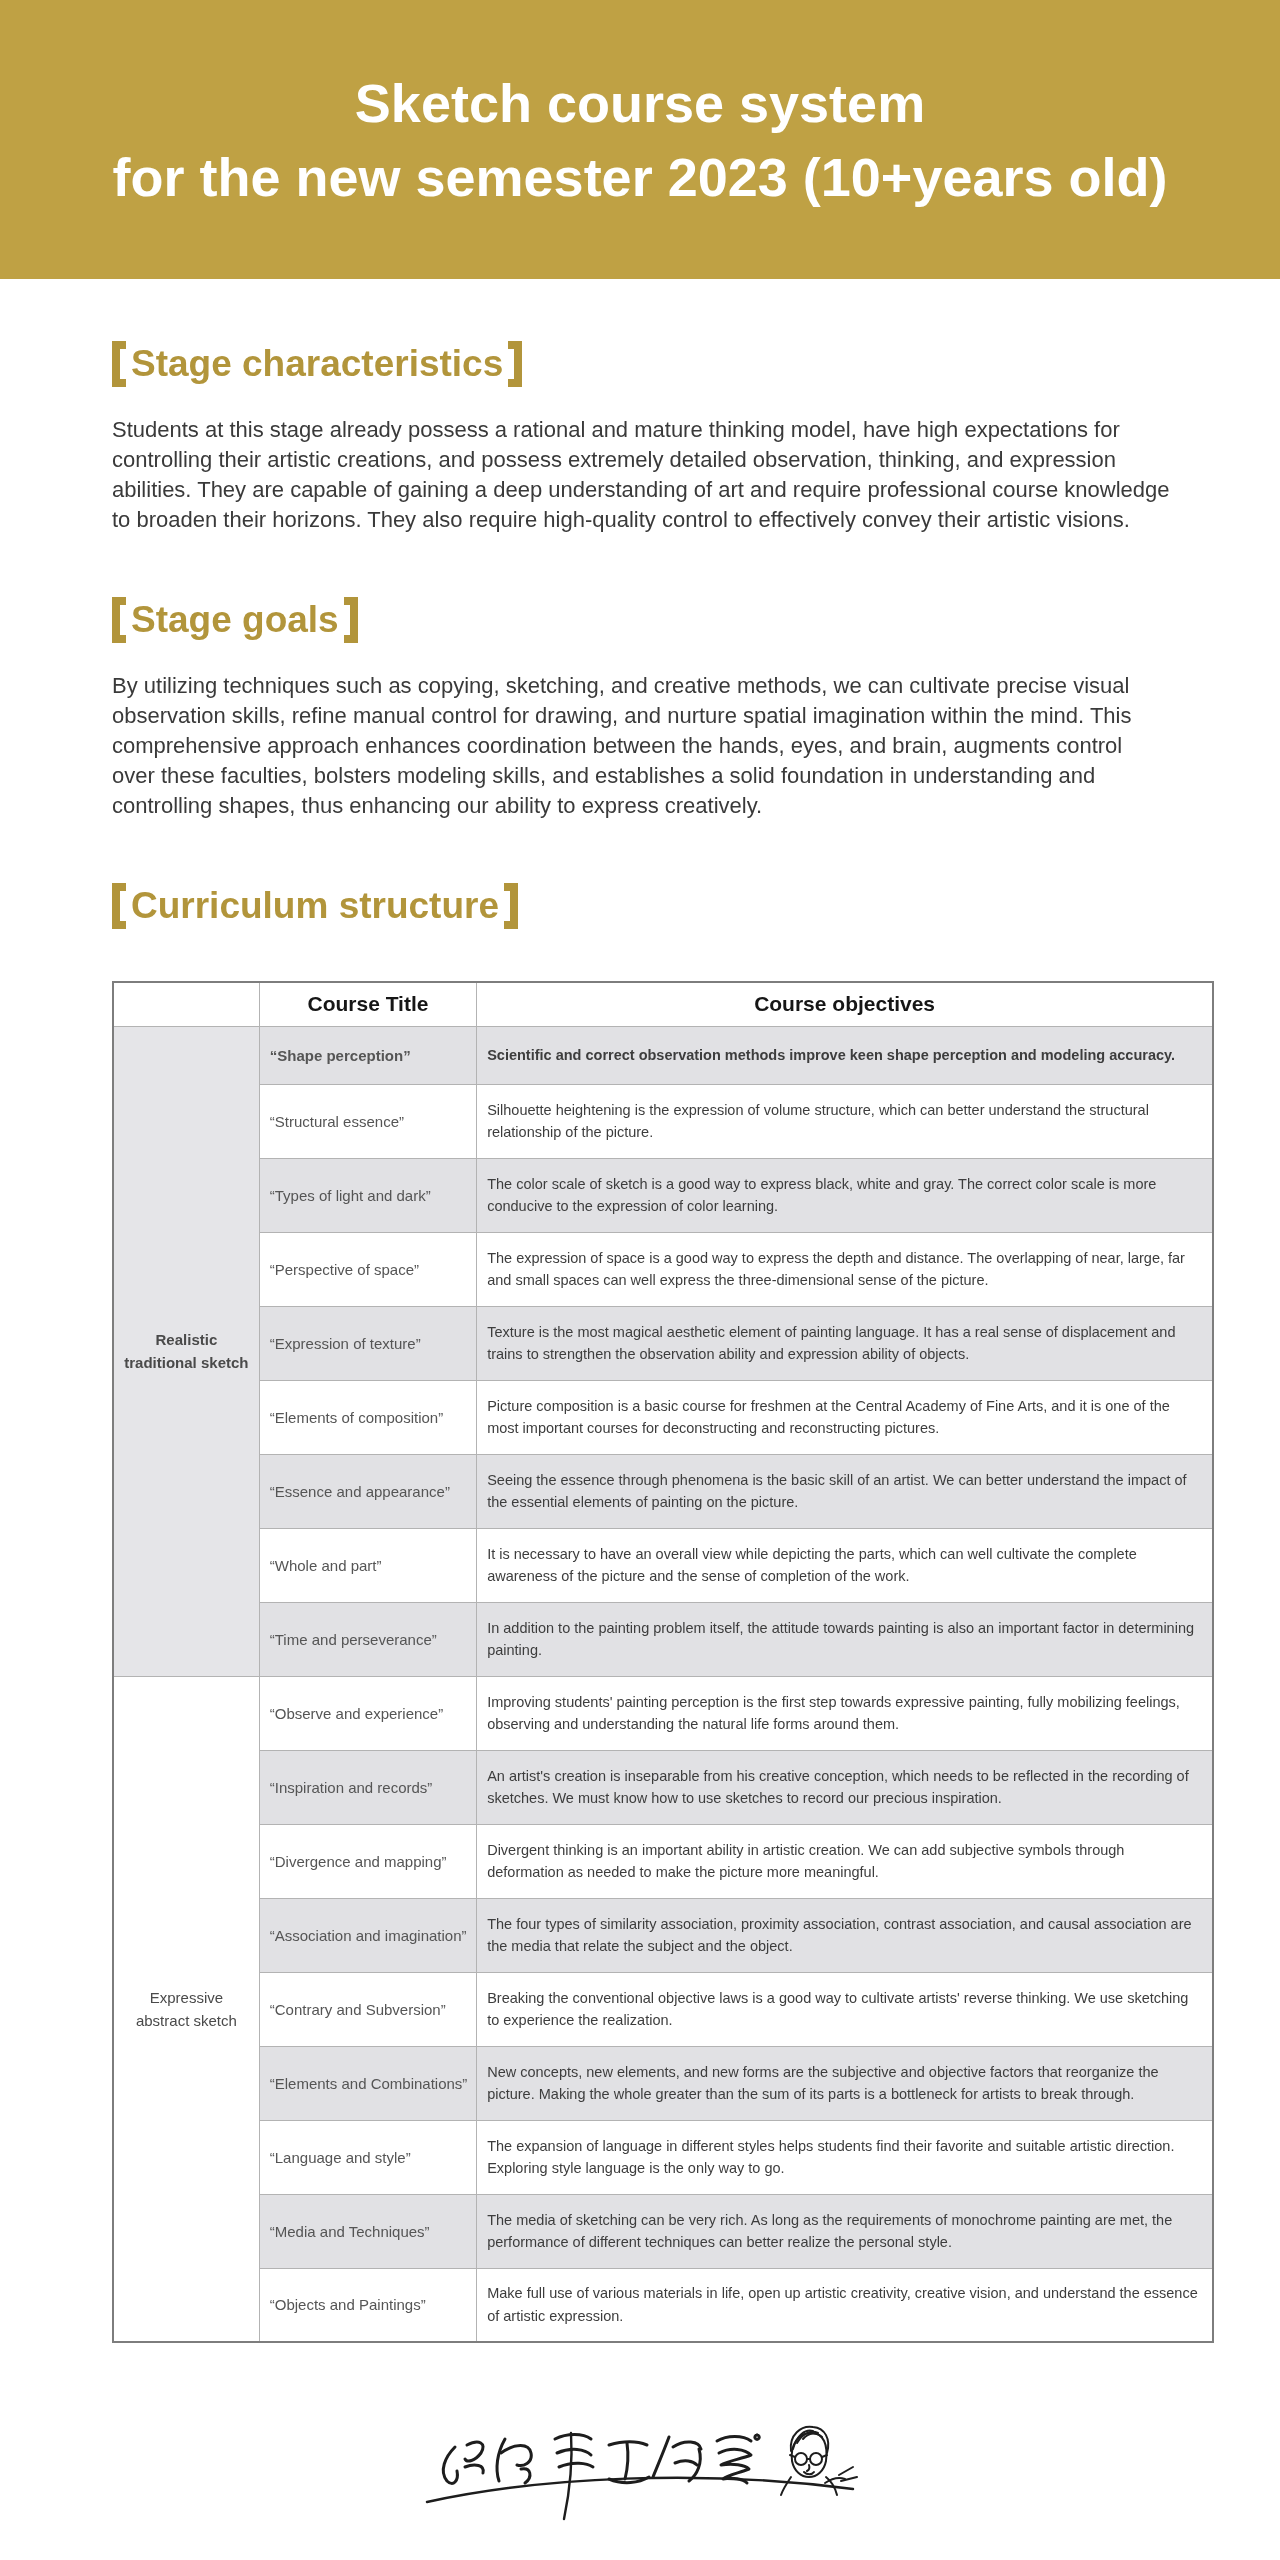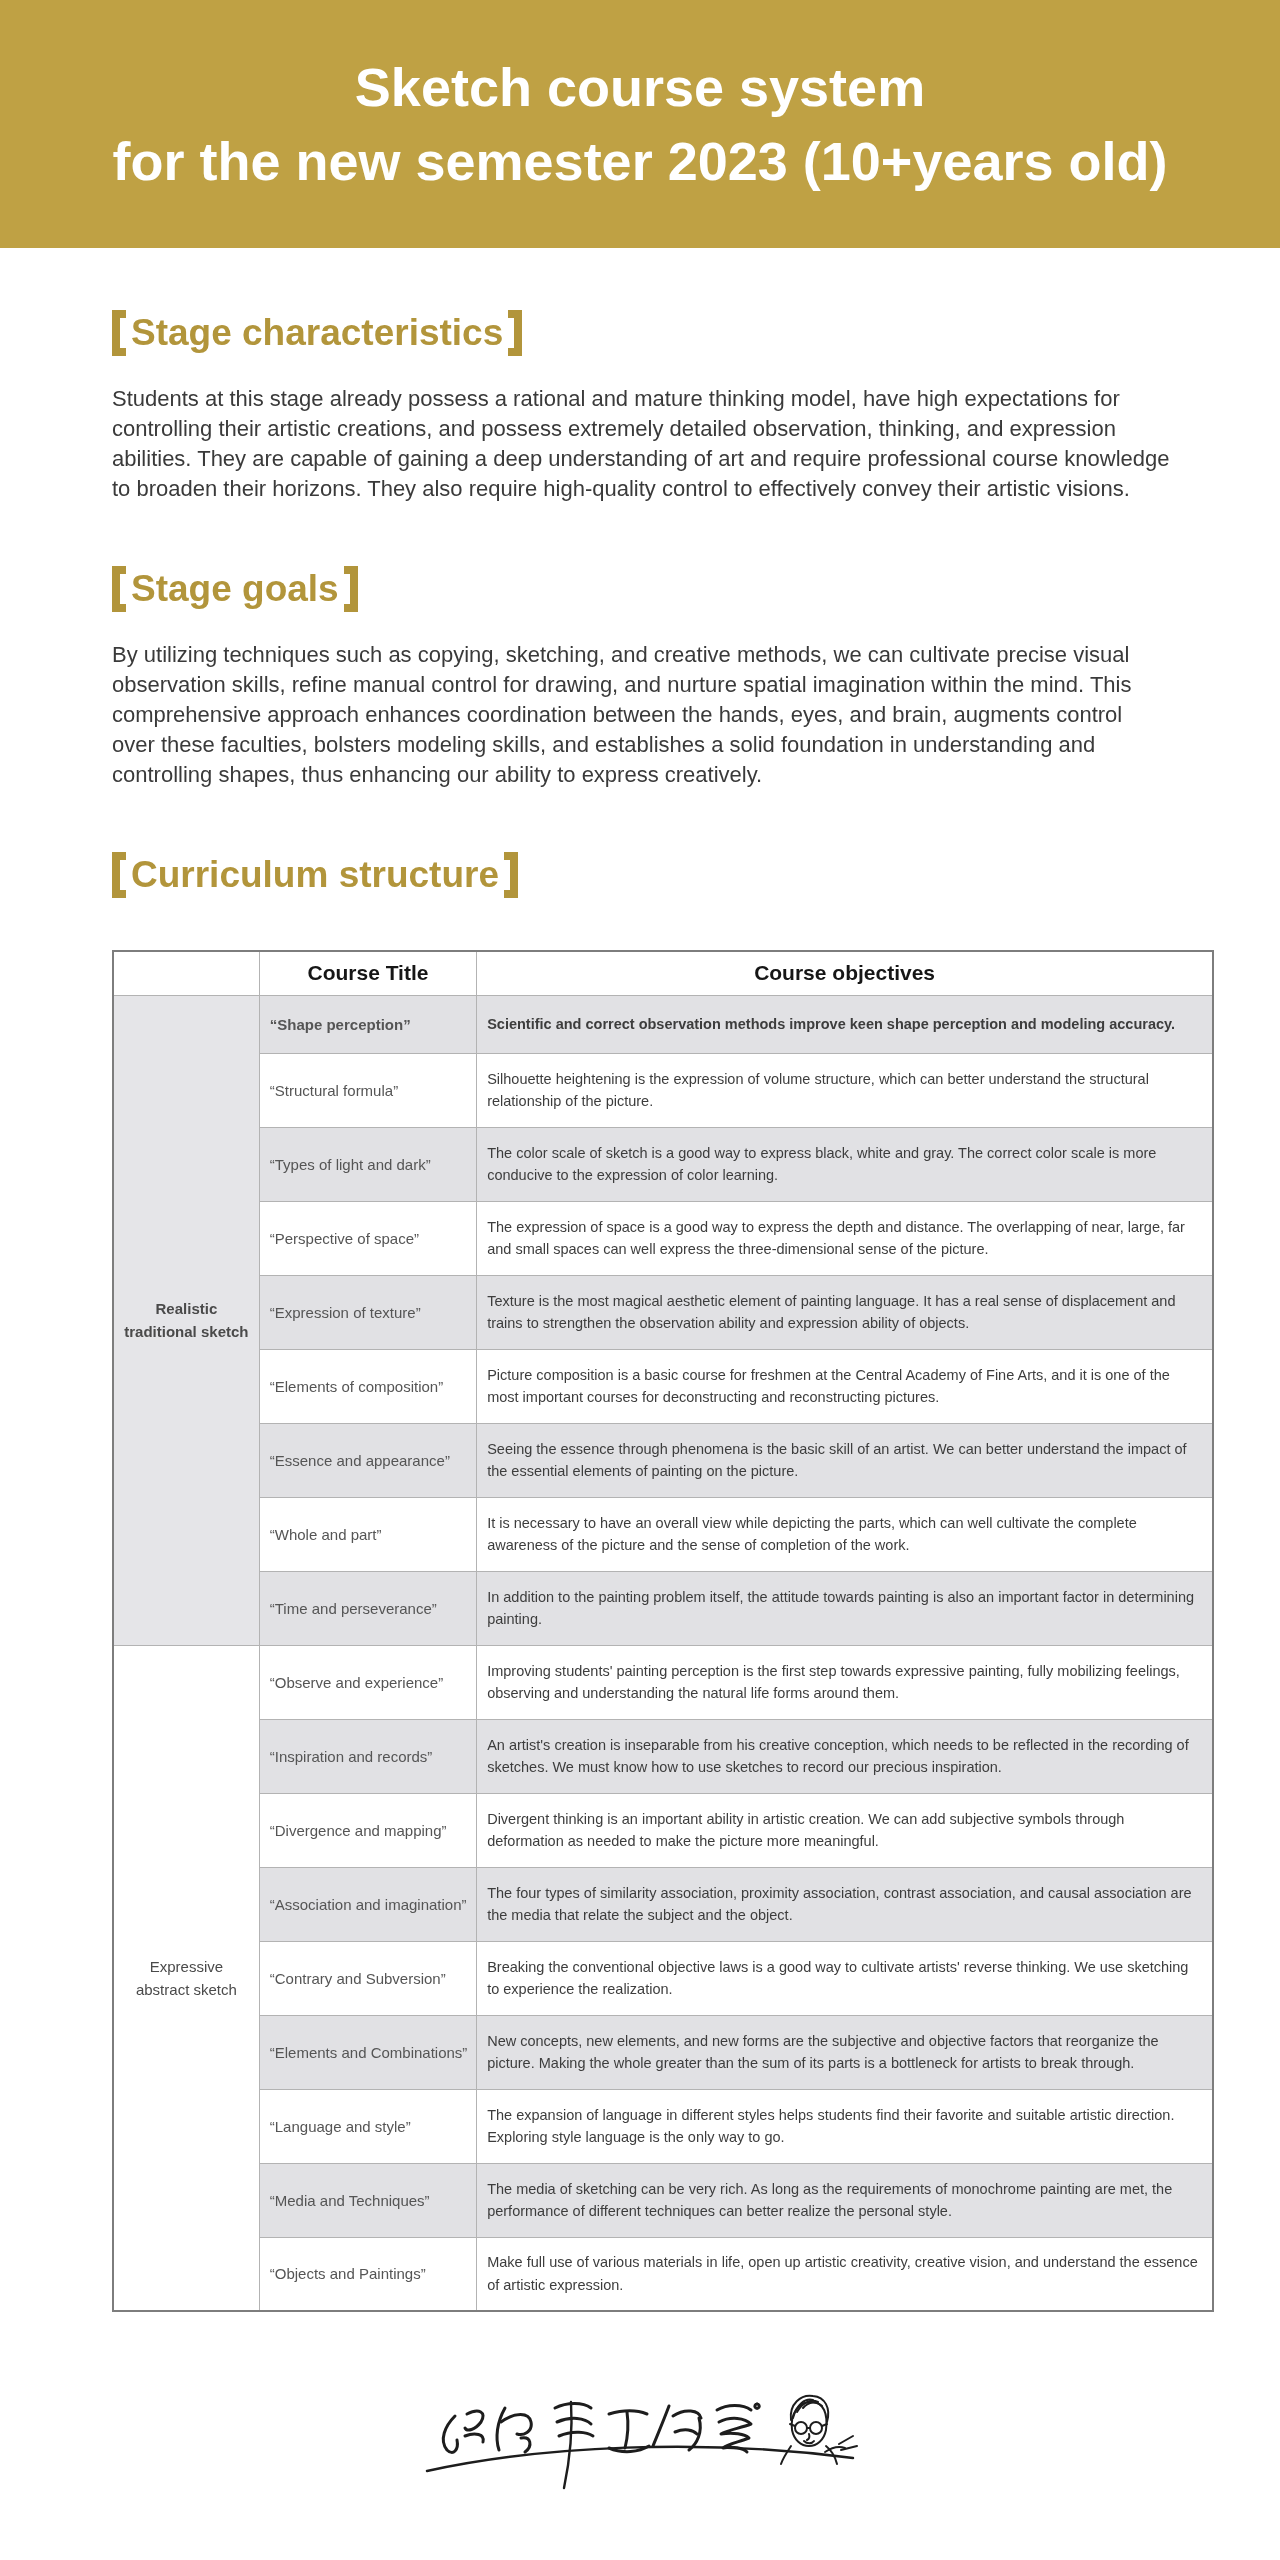--- a/index.html
+++ b/index.html
@@ -17,21 +17,21 @@
   html,body{background:#ffffff;}
   body{
     width:1280px;
     min-height:2560px;
     margin:0 auto;
     font-family:"Liberation Sans","DejaVu Sans",sans-serif;
     color:var(--body-text);
   }
   
   .banner{
-    height:248px;
+    height:279px;
     background:var(--banner-gold);
     display:flex;
     flex-direction:column;
     align-items:center;
     justify-content:center;
   }
   .banner .t-line{
     color:#ffffff;
     font-size:54px;
     font-weight:bold;
@@ -185,21 +185,21 @@
       </tr>
     </thead>
     <tbody id="table-body">
         <tr class="alt">
       <td class="cell-group g-shade" rowspan="9">Realistic
 traditional sketch</td>
           <td class="cell-title">“Shape perception”</td>
       <td class="cell-obj">Scientific and correct observation methods improve keen shape perception and modeling accuracy.</td>
     </tr>
         <tr>
-      <td class="cell-title">“Structural formula”</td>
+      <td class="cell-title">“Structural essence”</td>
       <td class="cell-obj">Silhouette heightening is the expression of volume structure, which can better understand the structural relationship of the picture.</td>
     </tr>
         <tr class="alt">
       <td class="cell-title">“Types of light and dark”</td>
       <td class="cell-obj">The color scale of sketch is a good way to express black, white and gray. The correct color scale is more conducive to the expression of color learning.</td>
     </tr>
         <tr>
       <td class="cell-title">“Perspective of space”</td>
       <td class="cell-obj">The expression of space is a good way to express the depth and distance. The overlapping of near, large, far and small spaces can well express the three-dimensional sense of the picture.</td>
     </tr>

